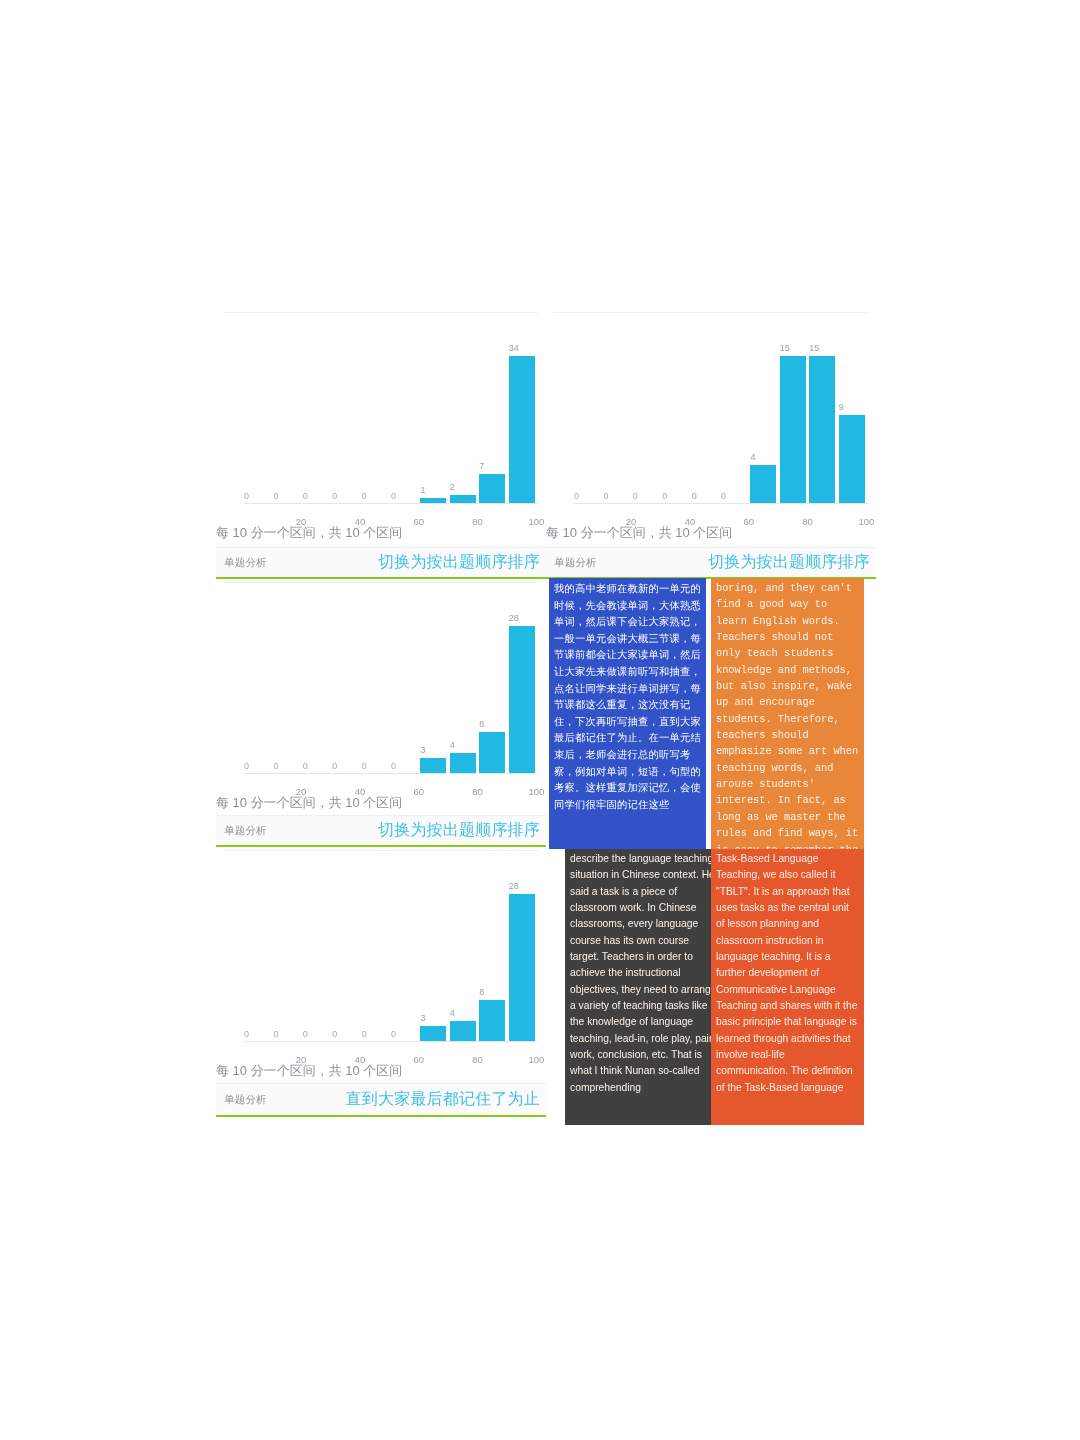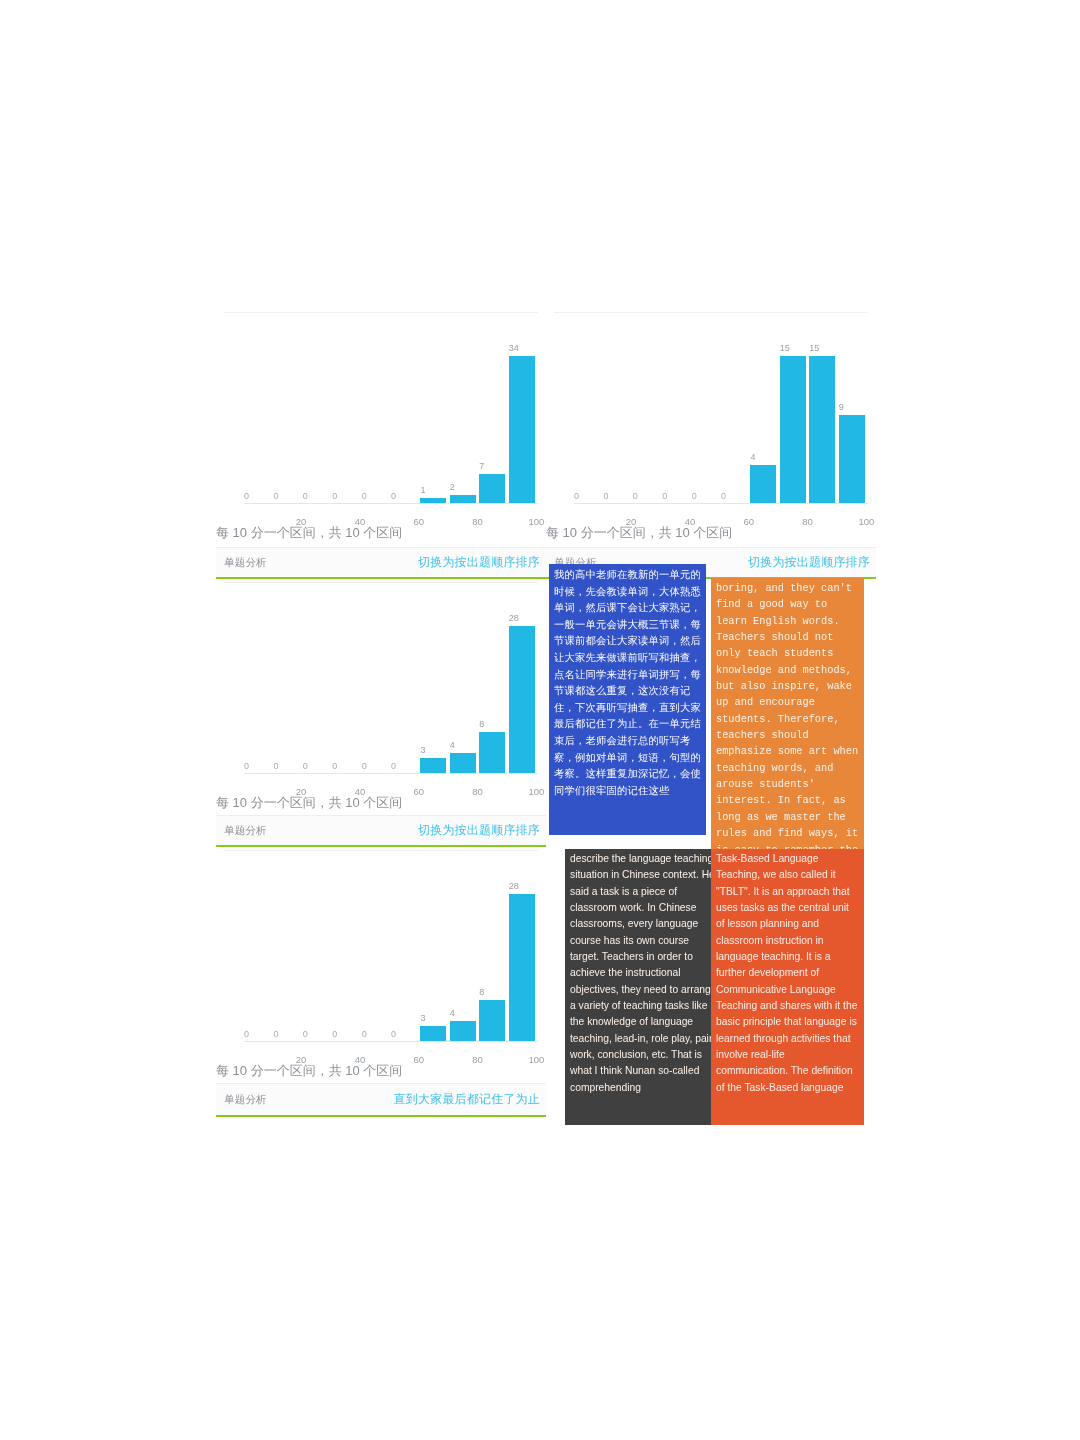--- a/index.html
+++ b/index.html
@@ -22,21 +22,21 @@
   .xtick{flex:1 1 0;text-align:center;font-size:9.5px;color:#9aa0a6;}
   .xtick span{display:inline-block;transform:translateX(13px);}
   .chart-caption{position:absolute;left:0;right:0;bottom:-2px;
                  font-size:13px;color:#8b9096;}
 
   
   .toolbar{position:absolute;box-sizing:border-box;background:#fbfbfb;
            border-top:1px solid #eceff1;border-bottom:2px solid #84cc16;
            display:flex;align-items:center;}
   .toolbar-title{font-size:10.5px;color:#8b9096;padding-left:8px;}
-  .toolbar-action{margin-left:auto;font-size:12px;color:#3fc0e8;padding-right:6px;
+  .toolbar-action{margin-left:auto;font-size:16px;color:#3fc0e8;padding-right:6px;
                   cursor:pointer;white-space:nowrap;}
 
   
   .text-panel{position:absolute;box-sizing:border-box;overflow:hidden;
               font-size:10.3px;line-height:16.35px;padding:2px 5px 0 5px;}
   .panel-blue{background:#3253c8;color:#ffffff;}
   .panel-orange{background:#e8873a;color:#fdf3ec;font-family:Liberation Mono, monospace;}
   .panel-orange2{background:#404040;color:#fdf1e8;margin-left:16px;}
   .panel-deeporange{background:#e5572c;color:#fdeee8;}
   .panel-cn{font-family:"DejaVu Sans","Liberation Sans",sans-serif;
@@ -267,17 +267,17 @@
       <div class="toolbar-action panel-cn" style="color: rgb(63, 192, 232);">切换为按出题顺序排序</div>
     </div>
     <div class="toolbar" style="left: 216px; top: 815px; width: 330px; height: 32px;">
       <div class="toolbar-title panel-cn">单题分析</div>
       <div class="toolbar-action panel-cn" style="color: rgb(63, 192, 232);">切换为按出题顺序排序</div>
     </div>
     <div class="toolbar" style="left: 216px; top: 1083px; width: 330px; height: 34px;">
       <div class="toolbar-title panel-cn">单题分析</div>
       <div class="toolbar-action panel-cn" style="color: rgb(63, 192, 232);">直到大家最后都记住了为止</div>
     </div>
-    <div class="text-panel panel-blue panel-cn" style="left: 549px; top: 564px; width: 157px; height: 271px;">我的高中老师在教新的一单元的时候，先会教读单词，大体熟悉单词，然后课下会让大家熟记，一般一单元会讲大概三节课，每节课前都会让大家读单词，然后让大家先来做课前听写和抽查，点名让同学来进行单词拼写，每节课都这么重复，这次没有记住，下次再听写抽查，直到大家最后都记住了为止。在一单元结束后，老师会进行总的听写考察，例如对单词，短语，句型的考察。这样重复加深记忆，会使同学们很牢固的记住这些</div>
+    <div class="text-panel panel-blue panel-cn" style="left: 549px; top: 578px; width: 157px; height: 271px;">我的高中老师在教新的一单元的时候，先会教读单词，大体熟悉单词，然后课下会让大家熟记，一般一单元会讲大概三节课，每节课前都会让大家读单词，然后让大家先来做课前听写和抽查，点名让同学来进行单词拼写，每节课都这么重复，这次没有记住，下次再听写抽查，直到大家最后都记住了为止。在一单元结束后，老师会进行总的听写考察，例如对单词，短语，句型的考察。这样重复加深记忆，会使同学们很牢固的记住这些</div>
     <div class="text-panel panel-orange" style="left: 711px; top: 578px; width: 153px; height: 271px;">boring, and they can't find a good way to learn English words. Teachers should not only teach students knowledge and methods, but also inspire, wake up and encourage students. Therefore, teachers should emphasize some art when teaching words, and arouse students' interest. In fact, as long as we master the rules and find ways, it is easy to remember the words. Here are some tips for reference.</div>
     <div class="text-panel panel-orange2" style="left: 549px; top: 849px; width: 157px; height: 276px;">describe the language teaching situation in Chinese context. He said a task is a piece of classroom work. In Chinese classrooms, every language course has its own course target. Teachers in order to achieve the instructional objectives, they need to arrange a variety of teaching tasks like the knowledge of language teaching, lead-in, role play, pair work, conclusion, etc. That is what I think Nunan so-called comprehending</div>
     <div class="text-panel panel-deeporange" style="left: 711px; top: 849px; width: 153px; height: 276px;">Task-Based Language Teaching, we also called it "TBLT". It is an approach that uses tasks as the central unit of lesson planning and classroom instruction in language teaching. It is a further development of Communicative Language Teaching and shares with it the basic principle that language is learned through activities that involve real-life communication. The definition of the Task-Based language</div>
   </div>
 
 </body></html>

